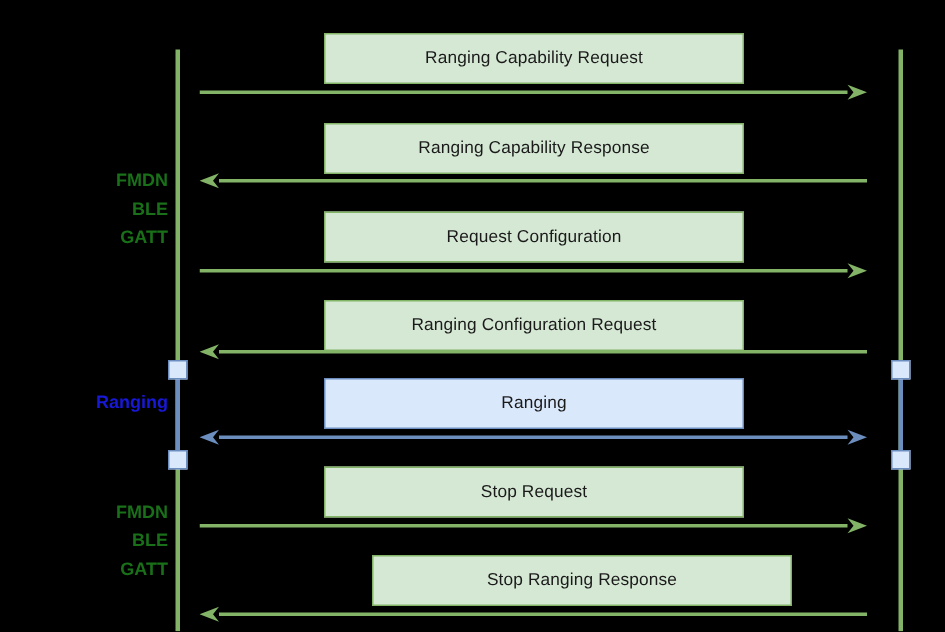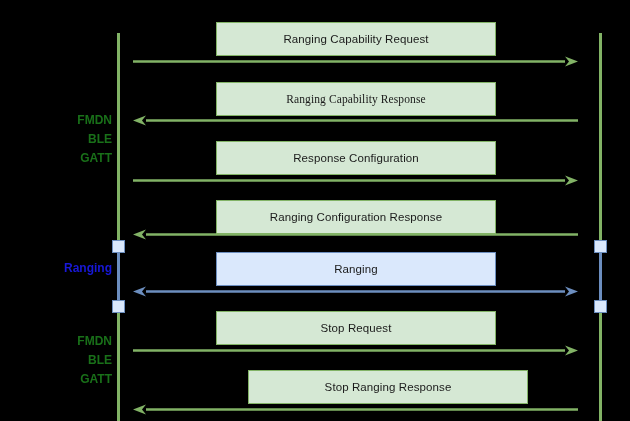--- a/index.html
+++ b/index.html
@@ -127,40 +127,40 @@
   <div id="message-layer">
       <div class="msg-box green" style="top: 22px;">
         <span>Ranging Capability Request</span>
       </div>
       <div class="arrow" style="top: 56px;">
         <svg width="445" height="11" viewBox="0 0 445 11">
           <line x1="0" y1="5.5" x2="432" y2="5.5" stroke="#82b366" stroke-width="2.4"></line>
           <path d="M 445 5.5 L 432 0.5 L 436 5.5 L 432 10.5 Z" fill="#82b366"></path>
         </svg>
       </div>
-      <div class="msg-box green" style="top: 82px; font-family: Liberation Serif, serif;">
+      <div class="msg-box green" style="top: 82px;">
         <span>Ranging Capability Response</span>
       </div>
       <div class="arrow" style="top: 115px;">
         <svg width="445" height="11" viewBox="0 0 445 11">
           <line x1="13" y1="5.5" x2="445" y2="5.5" stroke="#82b366" stroke-width="2.4"></line>
           <path d="M 0 5.5 L 13 0.5 L 9 5.5 L 13 10.5 Z" fill="#82b366"></path>
         </svg>
       </div>
       <div class="msg-box green" style="top: 141px;">
-        <span>Response Configuration</span>
+        <span>Request Configuration</span>
       </div>
       <div class="arrow" style="top: 175px;">
         <svg width="445" height="11" viewBox="0 0 445 11">
           <line x1="0" y1="5.5" x2="432" y2="5.5" stroke="#82b366" stroke-width="2.4"></line>
           <path d="M 445 5.5 L 432 0.5 L 436 5.5 L 432 10.5 Z" fill="#82b366"></path>
         </svg>
       </div>
       <div class="msg-box green" style="top: 200px;">
-        <span>Ranging Configuration Response</span>
+        <span>Ranging Configuration Request</span>
       </div>
       <div class="arrow" style="top: 229px;">
         <svg width="445" height="11" viewBox="0 0 445 11">
           <line x1="13" y1="5.5" x2="445" y2="5.5" stroke="#82b366" stroke-width="2.4"></line>
           <path d="M 0 5.5 L 13 0.5 L 9 5.5 L 13 10.5 Z" fill="#82b366"></path>
         </svg>
       </div>
       <div class="msg-box blue" style="top: 252px;">
         <span>Ranging</span>
       </div>

